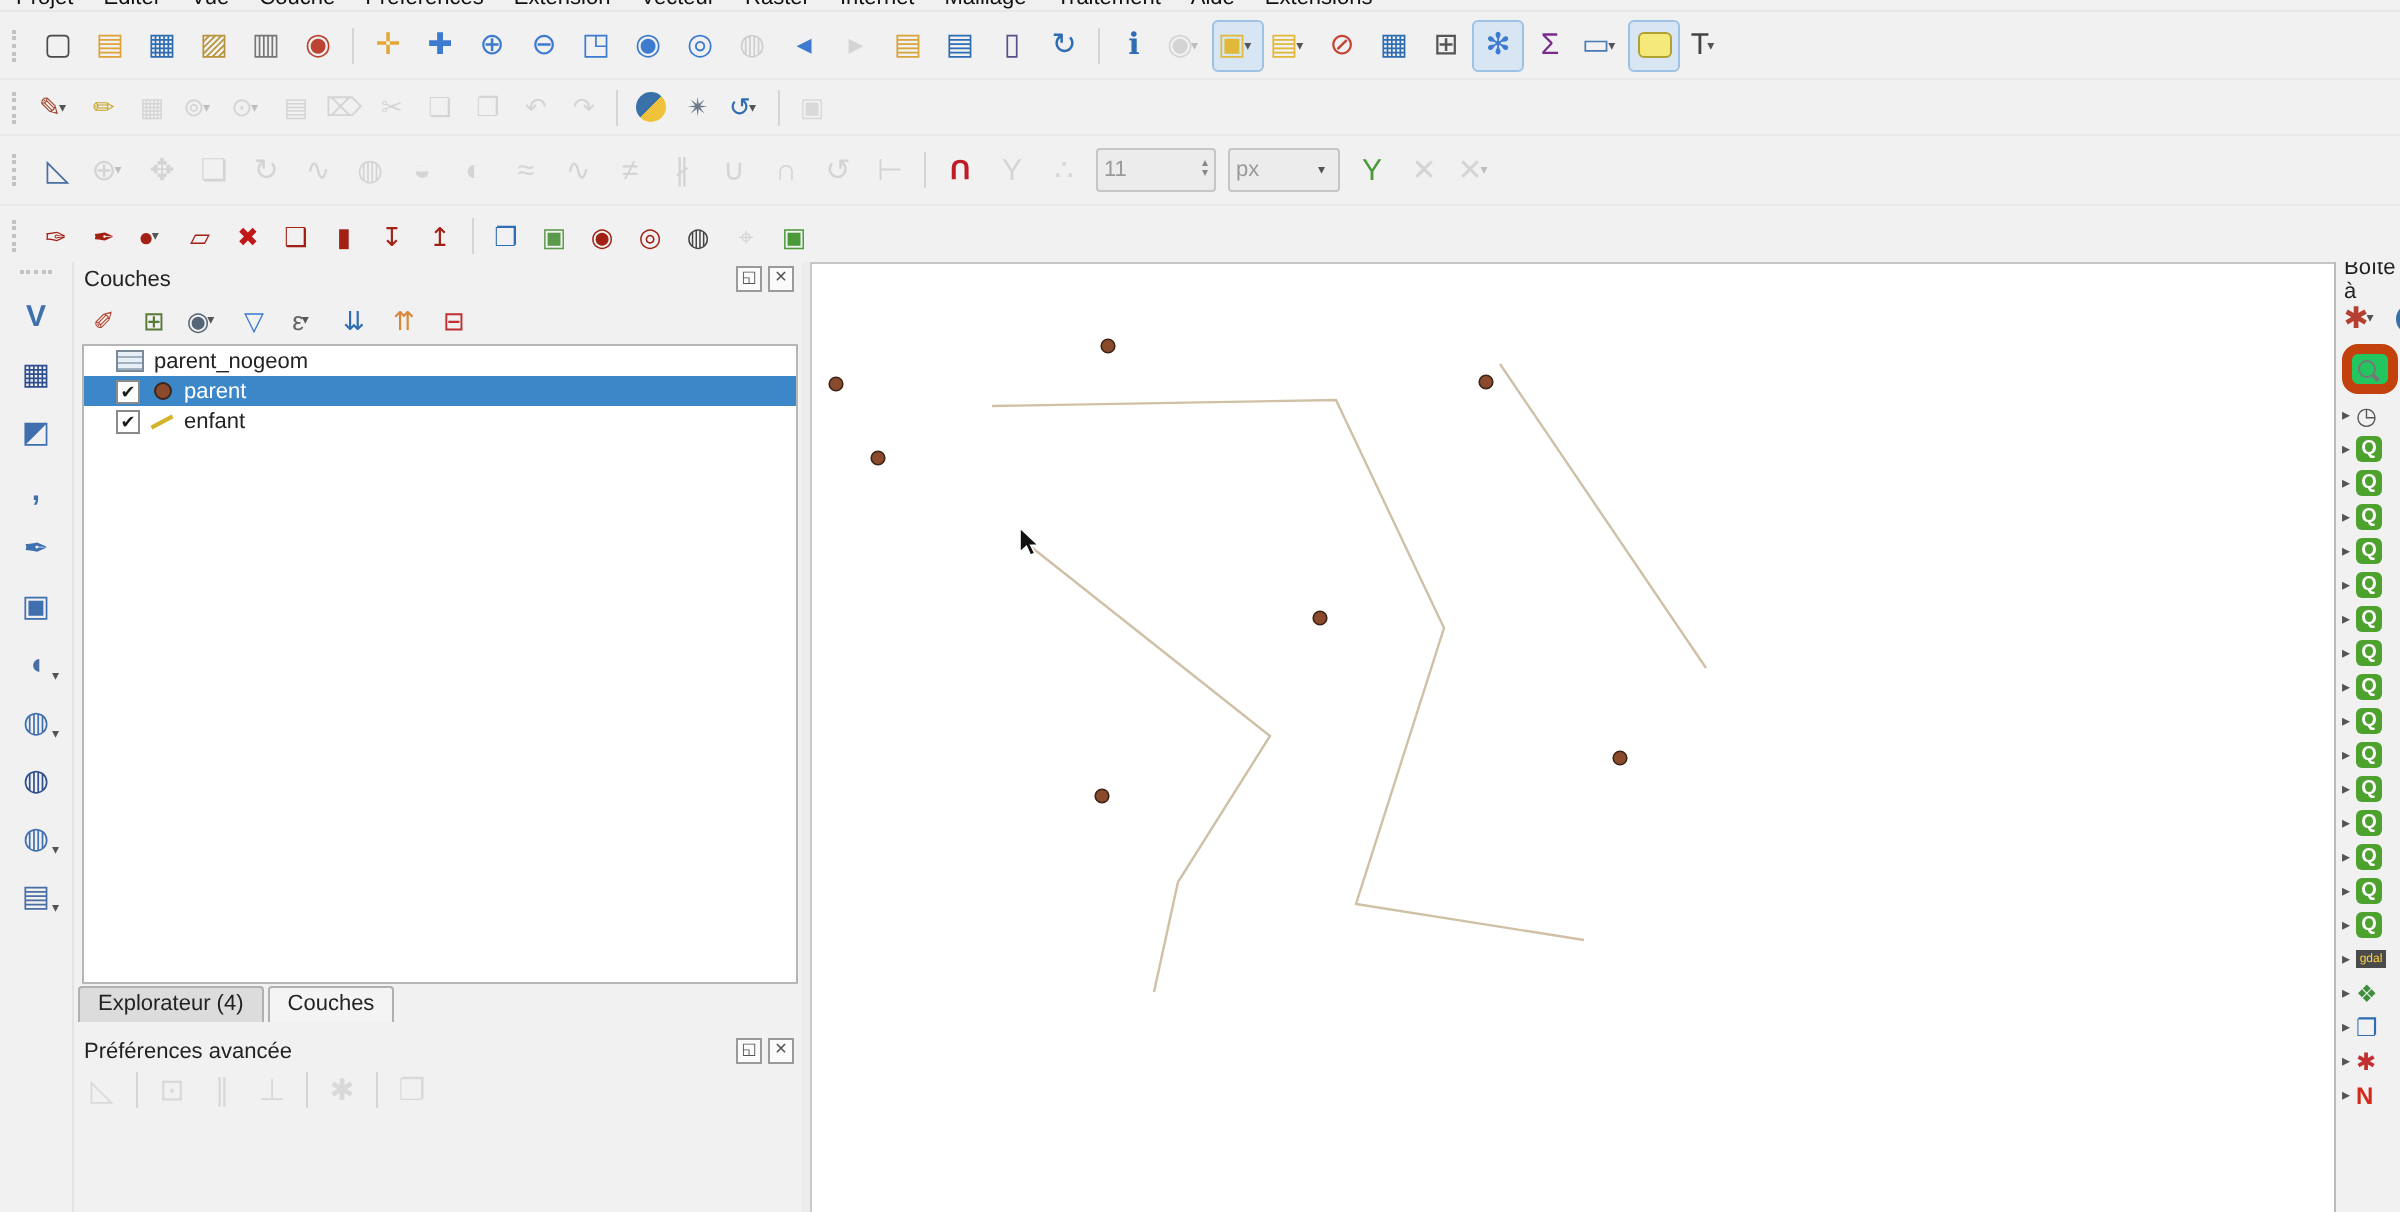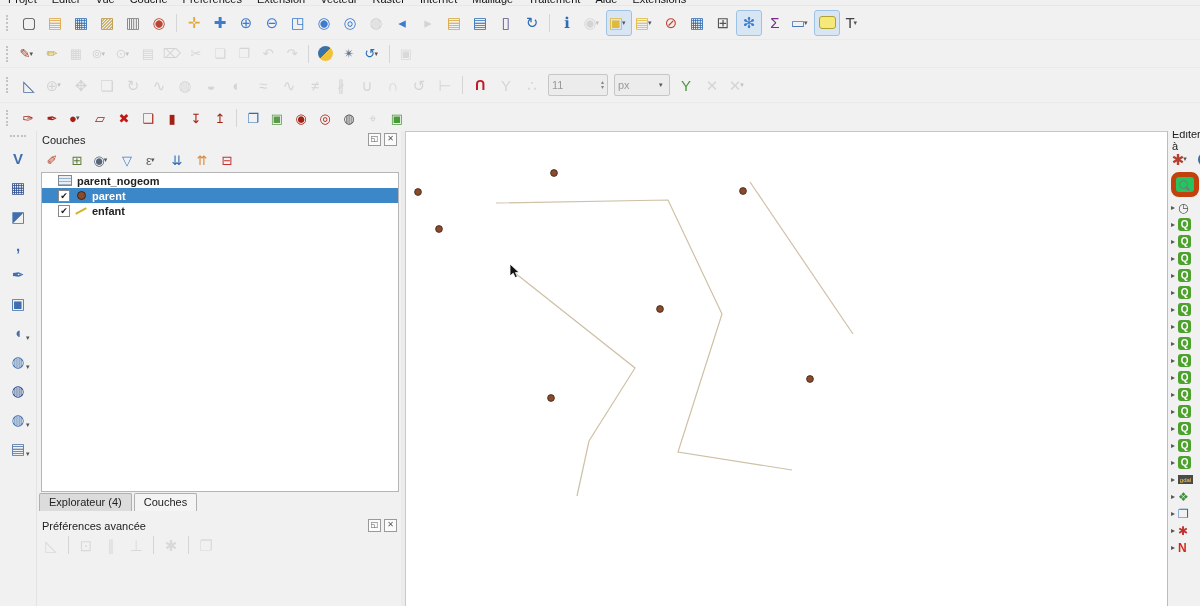--- a/index.html
+++ b/index.html
@@ -47,21 +47,21 @@
   
   #ldock{position:absolute;left:36px;top:131px;bottom:0;width:365px;background:#f1f1f1;border-left:1px solid #e3e3e3}
   .panel-head{display:flex;align-items:center;height:15px;padding:1px 5px;color:#222}
   .panel-title{flex:1}
   .wbtn{width:11px;height:11px;border:1px solid #9a9a9a;background:#fbfbfb;color:#555;
         font-size:8px;line-height:9px;text-align:center;margin-left:3px;flex:none}
   #layers-toolbar{display:flex;align-items:center;height:24px;padding:0 3px;gap:1px}
   #layers-toolbar .tbtn{width:22px;height:22px}
   #layers-toolbar .tbtn .g{font-size:13px}
   #layers-tree{position:absolute;left:4px;right:3px;top:41px;height:318px;background:#fff;border:1px solid #b6b6b6;overflow:hidden}
-  .lrow{display:flex;align-items:center;height:15px;font-weight:bold;padding-left:16px}
+  .lrow{display:flex;align-items:center;height:15px;font-weight:normal;padding-left:16px}
   .lrow.selected{background:#3c87c8;color:#fff}
   .cb{width:10px;height:10px;background:#fff;border:1px solid #8a8a8a;margin-right:5px;
       font-size:9px;line-height:10px;text-align:center;color:#1a1a1a;flex:none}
   .sym-table{width:12px;height:9px;background:repeating-linear-gradient(#e8eef5 0 2px,#9fb0c2 2px 3px);border:1px solid #7a8a9a;margin-right:5px;flex:none}
   .sym-point{width:7px;height:7px;border-radius:50%;background:#8a4a2b;border:1px solid #3c2418;margin:0 6px 0 2px;flex:none}
   .sym-line{width:12px;height:2px;background:#d4b22a;transform:rotate(-28deg);margin-right:5px;flex:none}
   #dock-tabs{position:absolute;left:2px;top:361px;display:flex;align-items:flex-end;height:19px}
   .tab{padding:2px 9px 3px 9px;border:1px solid #b0b0b0;border-bottom:none;background:#dcdcdc;
        color:#222;margin-right:2px;border-radius:2px 2px 0 0}
   .tab.active{background:#f4f4f4}
@@ -540,21 +540,21 @@
       <circle cx="33" cy="97" r="3.4" fill="#8a4a2b" stroke="#3c2418" stroke-width="0.8"></circle>
       <circle cx="254" cy="177" r="3.4" fill="#8a4a2b" stroke="#3c2418" stroke-width="0.8"></circle>
       <circle cx="145" cy="266" r="3.4" fill="#8a4a2b" stroke="#3c2418" stroke-width="0.8"></circle>
       <circle cx="404" cy="247" r="3.4" fill="#8a4a2b" stroke="#3c2418" stroke-width="0.8"></circle>
       <polygon points="0,0 0,12 3.2,9.2 5.2,13.6 7.4,12.6 5.4,8.6 9.2,8.6" transform="translate(104,132)" fill="#111" stroke="#fff" stroke-width="0.8"></polygon>
     </svg>
   </div>
 
 <div id="rdock">
   <div class="panel-head">
-    <span class="panel-title">Éditer à</span>
+    <span class="panel-title">Boîte à</span>
   </div>
   <div id="rtoolbar">
       <span class="tbtn">
         <span class="g" style="color: rgb(179, 64, 48);">✱</span>
         <span class="dd">▾</span>
       </span>
       <span class="tbtn">
         <span class="py"></span>
       </span>
     </div>

